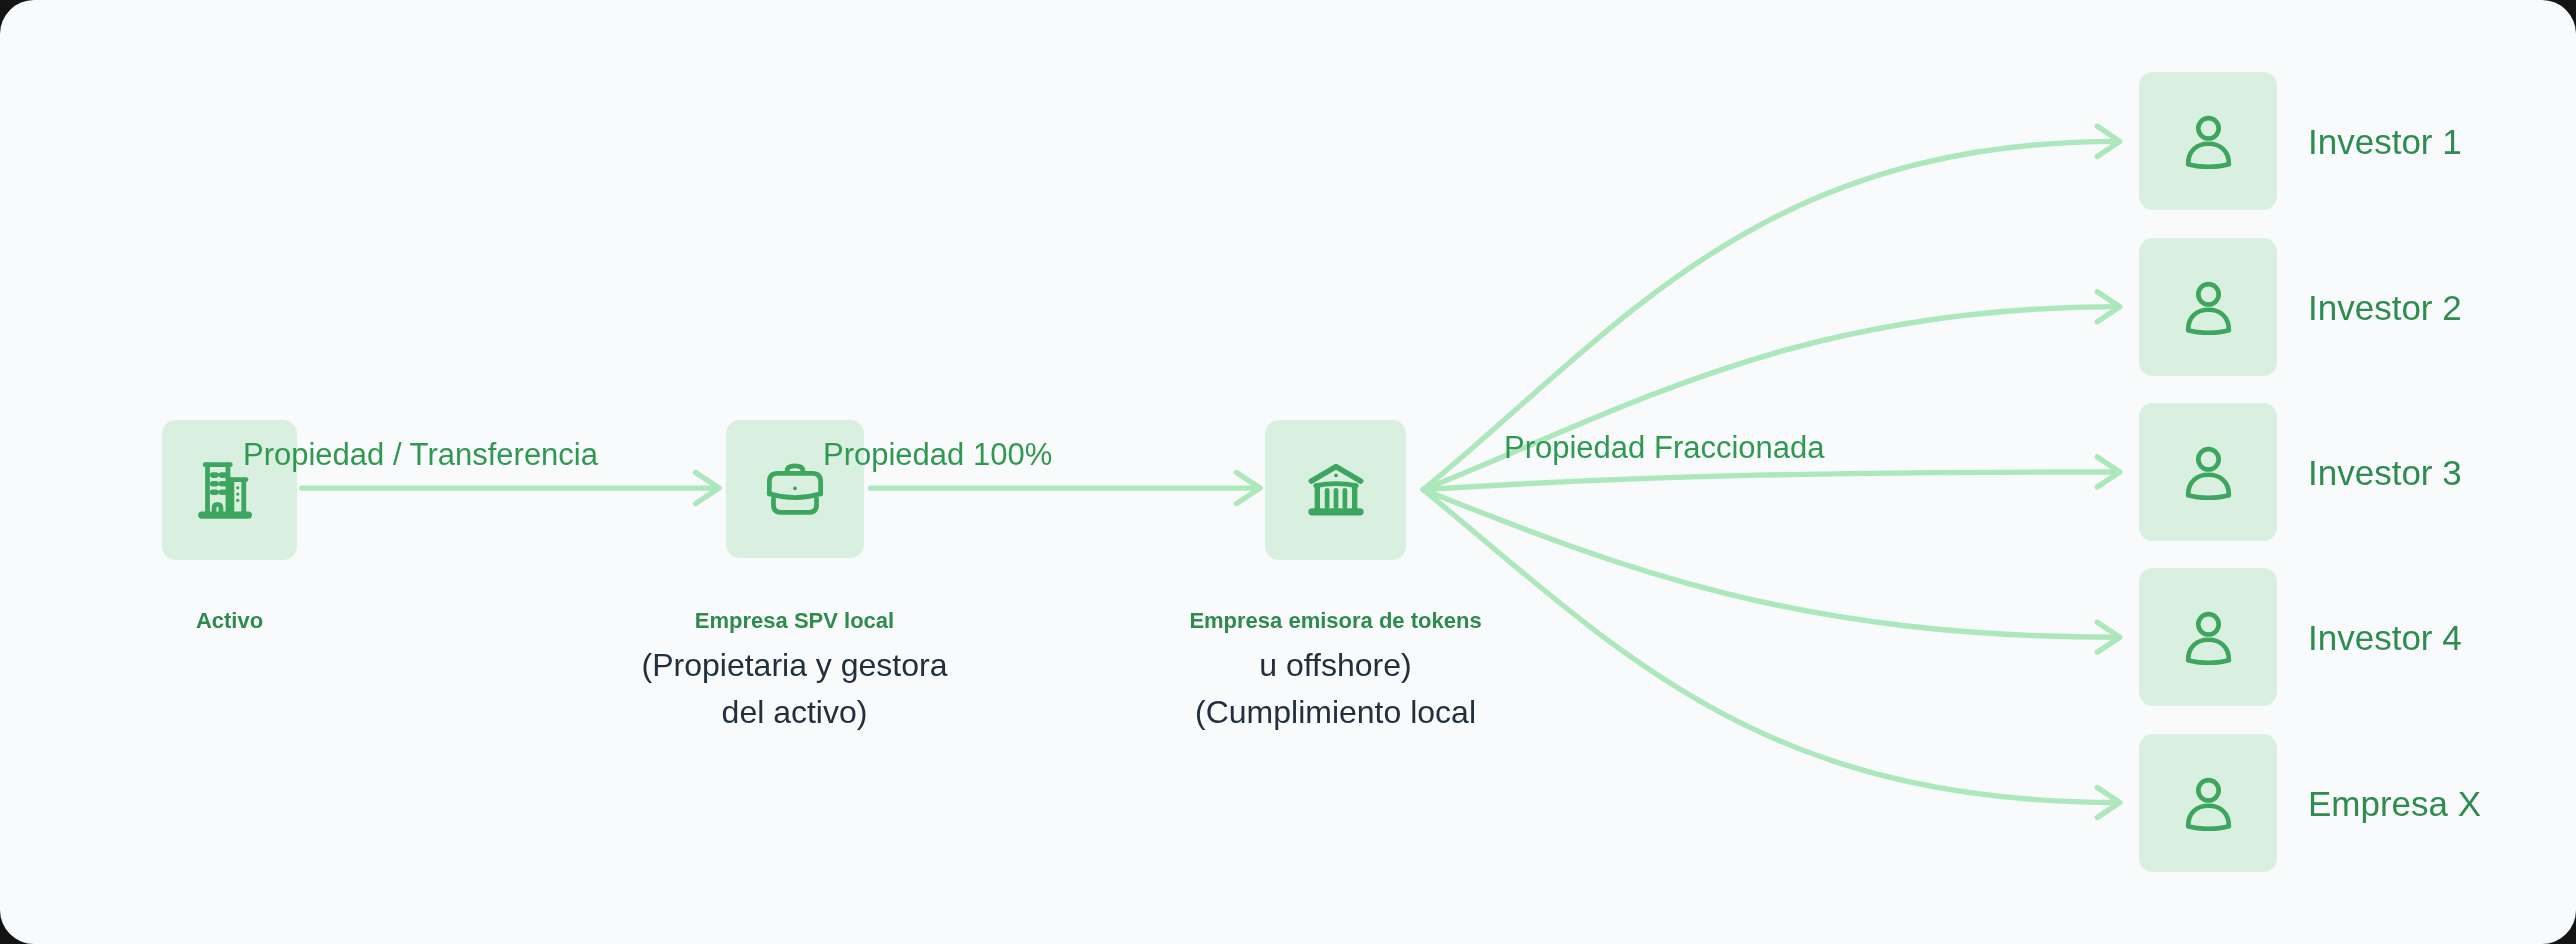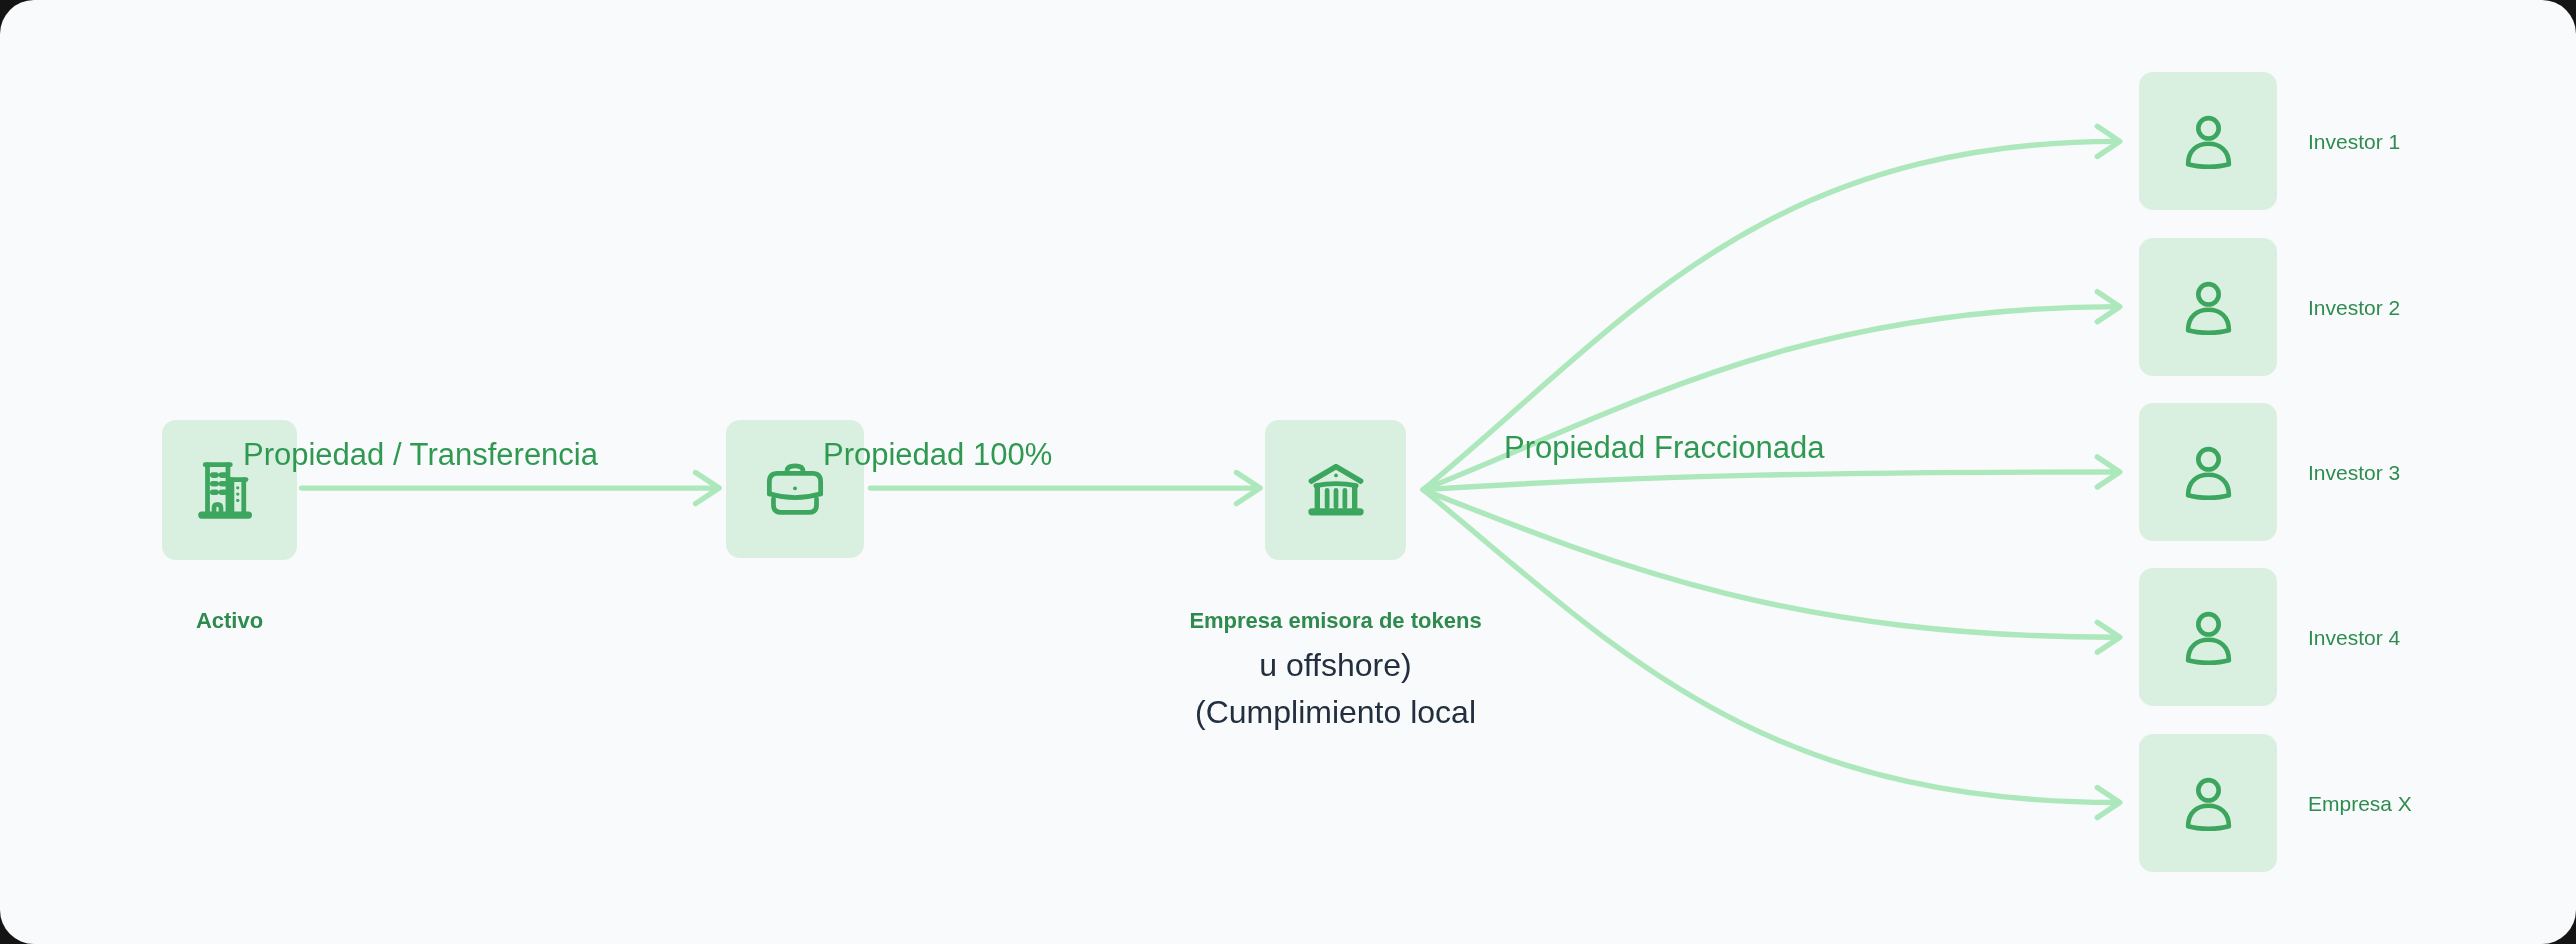--- a/index.html
+++ b/index.html
@@ -34,21 +34,21 @@
     font-size:32px;font-weight:400;line-height:47px;
     color:var(--subtitle-dark,#222f3e);
   }
   .edge-label{
     position:absolute;text-align:left;
     font-size:31px;font-weight:400;line-height:34px;
     color:var(--edge-label-green,#2f9952);
   }
   .investor-label{
     position:absolute;text-align:left;
-    font-size:21px;font-weight:400;line-height:39px;
+    font-size:35px;font-weight:400;line-height:39px;
     color:var(--investor-label-green,#2e8c50);
   }
 </style>
 </head>
 <body>
 
 <div class="stage">
 
   <svg class="arrows" viewBox="0 0 4800 1760" aria-hidden="true">
 
@@ -134,20 +134,25 @@
     <svg width="79" height="79" viewBox="0 0 24 24" fill="none" stroke="currentColor" stroke-width="1.4" stroke-linecap="round" stroke-linejoin="round">
       <circle cx="12" cy="8" r="3.1"></circle>
       <path d="M5.8 18.9 C5.8 14.7 8.5 12.7 12 12.7 C15.5 12.7 18.2 14.7 18.2 18.9 C14.9 19.9 9.1 19.9 5.8 18.9 Z"></path>
     </svg>
   </div>
 
   <div class="caption" style="left:15px;top:600px;width:429px;">
     <div class="title">Activo</div>
   </div>
 
+  <div class="caption" style="left:580px;top:600px;width:429px;">
+    <div class="title">Empresa SPV local</div>
+    <div class="sub">(Propietaria y gestora</div>
+    <div class="sub">del activo)</div>
+  </div>
 
   <div class="caption" style="left:1094px;top:600px;width:483px;text-align:center;">
     <div class="title">Empresa emisora de tokens</div>
     <div class="sub">u offshore)</div>
     <div class="sub">(Cumplimiento local</div>
   </div>
 
   <div class="edge-label" style="left:243px;top:438px;width:537px;">Propiedad / Transferencia</div>
   <div class="edge-label" style="left:823px;top:438px;width:537px;">Propiedad 100%</div>
   <div class="edge-label" style="left:1504px;top:431px;width:590px;">Propiedad Fraccionada</div>

